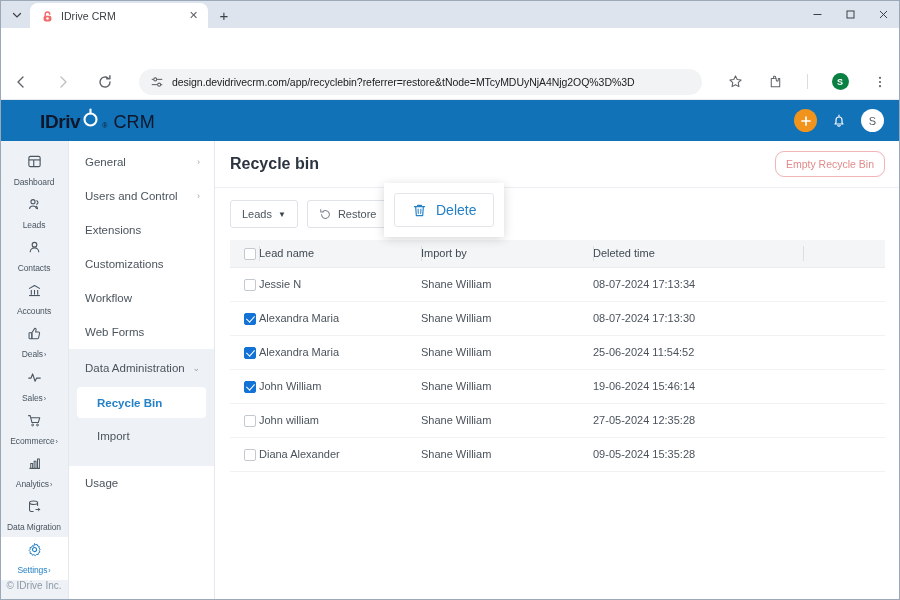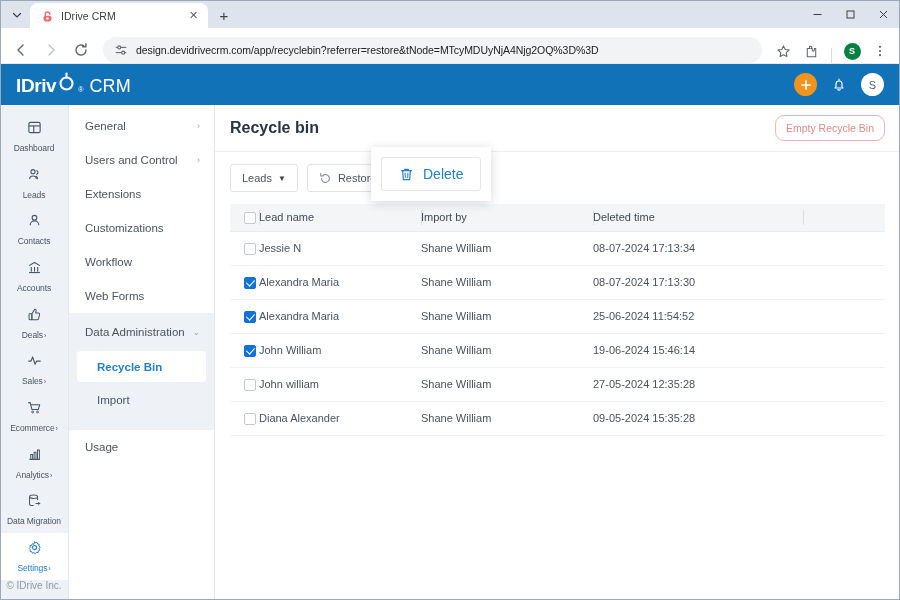--- a/index.html
+++ b/index.html
@@ -72,25 +72,26 @@
   }
   .win-btn {
     width: 33px; height: 28px;
     display: flex; align-items: center; justify-content: center;
     color: #3c4043; font-size: 10px;
   }
 
   .browser-toolbar {
     height: 36px;
     background: #ffffff;
-    display: flex; align-items: flex-end;
+    display: flex; align-items: center;
     padding: 0 8px;
-    gap: 4px;
+    gap: 16px;
     flex: 0 0 36px;
     border-bottom: 1px solid #e8eaed;
+    margin-top: 36px;
   }
   .nav-btn {
     width: 26px; height: 26px;
     display: flex; align-items: center; justify-content: center;
     color: #5f6368; border-radius: 50%;
     flex: 0 0 26px;
   }
   .nav-btn.disabled { color: #bdc1c6; }
   .omnibox {
     flex: 1;
@@ -125,22 +126,23 @@
   .app-header {
     height: 41px;
     background: #1272b8;
     display: flex; align-items: center;
     padding: 0 16px;
     flex: 0 0 41px;
     justify-content: space-between;
   }
   .brand {
     display: flex; align-items: baseline;
-    color: #ffffff;
+    color: #0f172a;
     gap: 2px;
+    margin-left: 24px;
   }
   .brand-i {
     font-size: 19px; font-weight: bold;
     letter-spacing: -0.4px;
     display: flex; align-items: center;
   }
   .brand-e-wrap { position: relative; display: inline-block; width: 17px; height: 20px; }
   .brand-reg { font-size: 7px; vertical-align: super; margin-left: 1px; }
   .brand-crm {
     font-size: 18px; font-weight: 400;
@@ -275,21 +277,21 @@
     padding: 0 11px;
     font-size: 11px;
     color: #4b545d;
     font-family: "Liberation Sans", sans-serif;
   }
   .tb-btn .caret { font-size: 8px; color: #3c444c; }
 
   
   .delete-popup {
     position: absolute;
-    left: 156px; top: 42px;
+    left: 169px; top: 42px;
     background: #ffffff;
     box-shadow: 0 2px 10px rgba(0,0,0,0.16);
     padding: 10px;
     z-index: 30;
   }
   .delete-inner {
     border: 1px solid #e3e7ea;
     border-radius: 3px;
     height: 34px;
     display: flex; align-items: center; gap: 9px;

